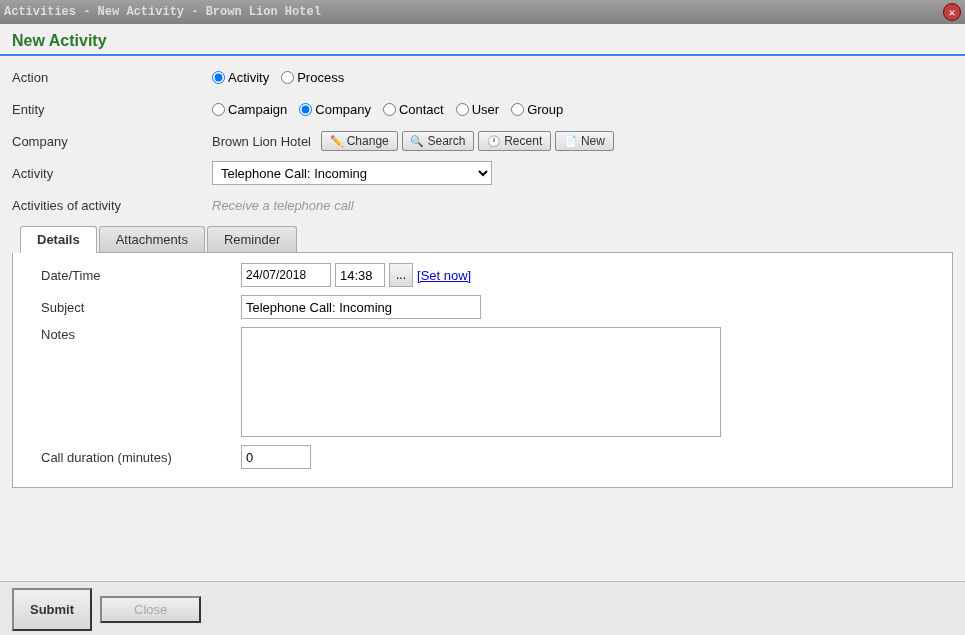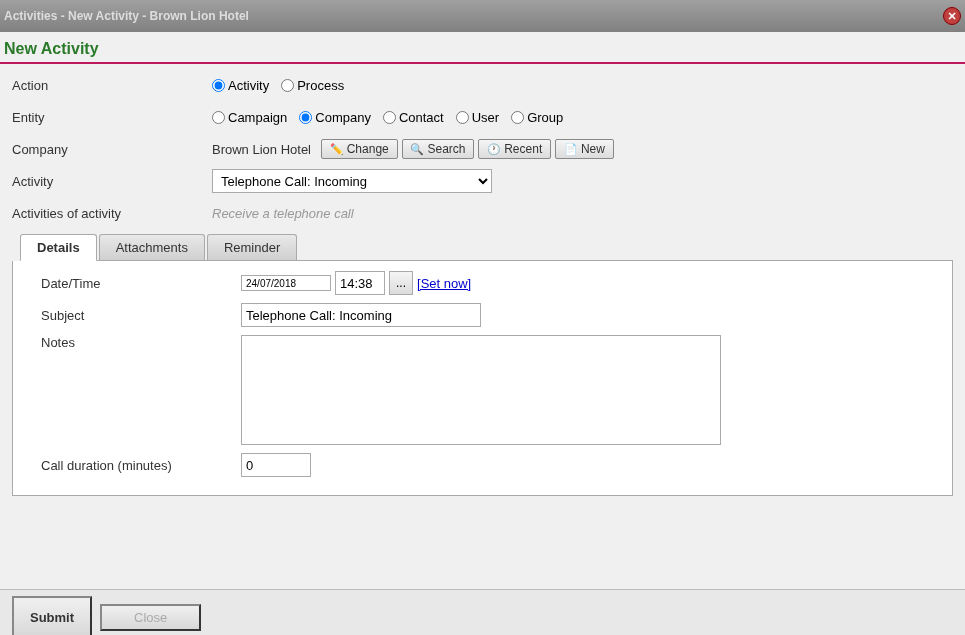--- a/index.html
+++ b/index.html
@@ -7,27 +7,28 @@
       font-family: Arial, Helvetica, sans-serif;
       font-size: 13px;
       background: #d4d0c8;
       width: 965px;
       height: 635px;
       overflow: hidden;
     }
 
     .title-bar {
       background: linear-gradient(to bottom, #a0a0a0, #808080);
-      height: 32px;
+      height: 24px;
       display: flex;
       align-items: center;
       padding: 0 4px;
       color: white;
       font-weight: bold;
       font-size: 12px;
+      font-family: Liberation Mono, monospace;
     }
     .title-bar-text {
       flex: 1;
       color: #ddd;
       font-size: 12px;
     }
     .title-bar-close {
       width: 18px;
       height: 18px;
       background: #c04040;
@@ -44,22 +45,22 @@
 
     .dialog {
       background: #f0f0f0;
       width: 965px;
       height: 613px;
       display: flex;
       flex-direction: column;
     }
 
     .dialog-header {
-      padding: 8px 12px 4px 4px;
-      border-bottom: 2px solid #be185d;
+      padding: 8px 12px 4px 12px;
+      border-bottom: 2px solid #3b82f6;
     }
     .dialog-title {
       font-size: 16px;
       font-weight: bold;
       color: #2a7a2a;
     }
 
     .dialog-body {
       flex: 1;
       overflow-y: auto;
@@ -184,23 +185,23 @@
     .field-value {
       display: flex;
       align-items: center;
       gap: 4px;
     }
 
     .date-input {
       width: 90px;
       padding: 2px 4px;
       border: 1px solid #aaa;
-      font-size: 10px;
-      background: white;
-      height: 16px;
+      font-size: 12px;
+      background: white;
+      height: 24px;
     }
     .time-input {
       width: 50px;
       padding: 2px 4px;
       border: 1px solid #aaa;
       font-size: 13px;
       background: white;
       height: 24px;
     }
     .dots-btn {

